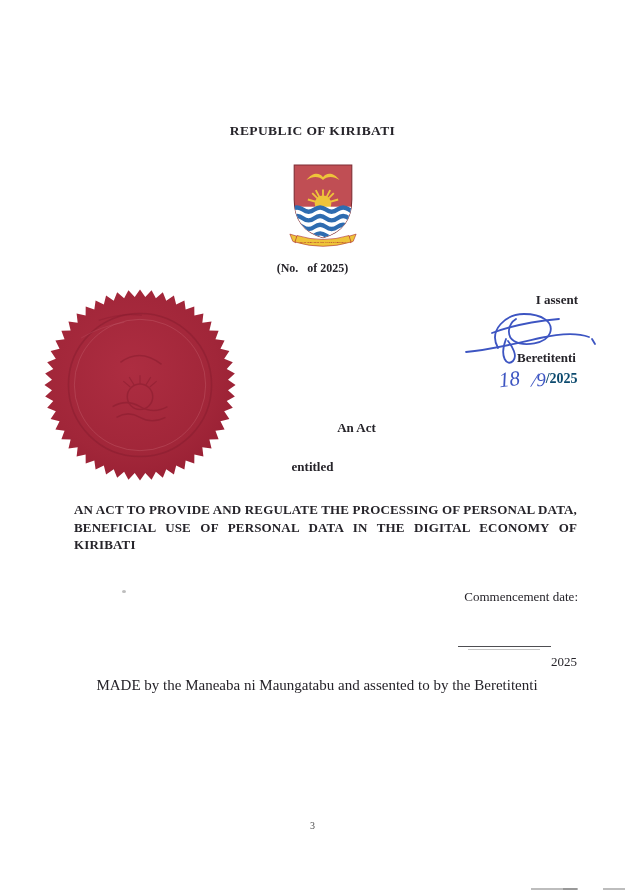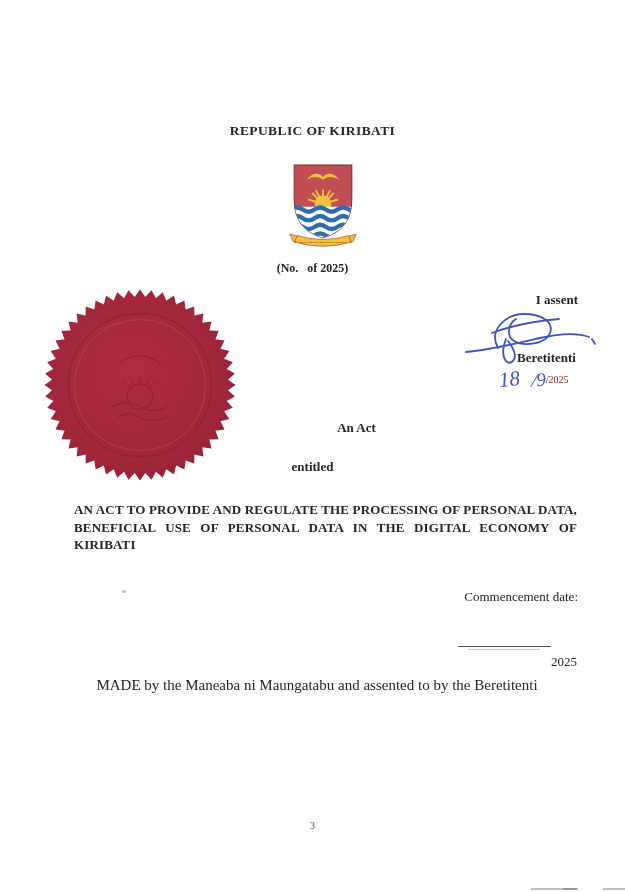--- a/index.html
+++ b/index.html
@@ -12,21 +12,21 @@
   .doc-title{top:123px;font-size:13.5px;letter-spacing:.4px;}
   .emblem{position:absolute;left:287px;top:162px;}
   .act-no{top:261px;font-size:12px;white-space:pre;}
   .assent{position:absolute;right:47px;top:292px;font-size:13px;}
   .signature{position:absolute;left:462px;top:306px;}
   .signatory{position:absolute;left:517px;top:350px;font-size:13px;text-align:center;}
   .hand-date{position:absolute;left:499px;top:369px;white-space:nowrap;}
   .hand{color:#3d55c2;font-style:italic;display:inline-block;font-size:21px;line-height:21px;}
   .hand-day{transform:rotate(-7deg);}
   .hand-month{transform:rotate(-4deg);font-size:19px;margin-left:9px;}
-  .printed-year{font-weight:normal;font-size:10px;color:#7f1d1d;vertical-align:3px;}
+  .printed-year{font-weight:bold;font-size:14px;color:#0c4a6e;vertical-align:3px;}
   .seal{position:absolute;left:42px;top:287px;}
   .an-act{top:420px;font-size:13px;margin-left:44px;}
   .entitled{top:459px;font-size:13px;}
   .long-title{position:absolute;left:74px;top:501px;width:503px;font-size:13px;
     font-weight:bold;line-height:17.5px;letter-spacing:.15px;}
   .jl{text-align:justify;text-align-last:justify;}
   .speck{position:absolute;left:122px;top:590px;width:4px;height:3px;background:#9a9a9a;
     border-radius:50%;opacity:.65;}
   .commencement{position:absolute;right:47px;top:589px;font-size:13px;}
   .year-rule{position:absolute;left:458px;top:646px;width:93px;height:1px;background:#4e4e52;}

